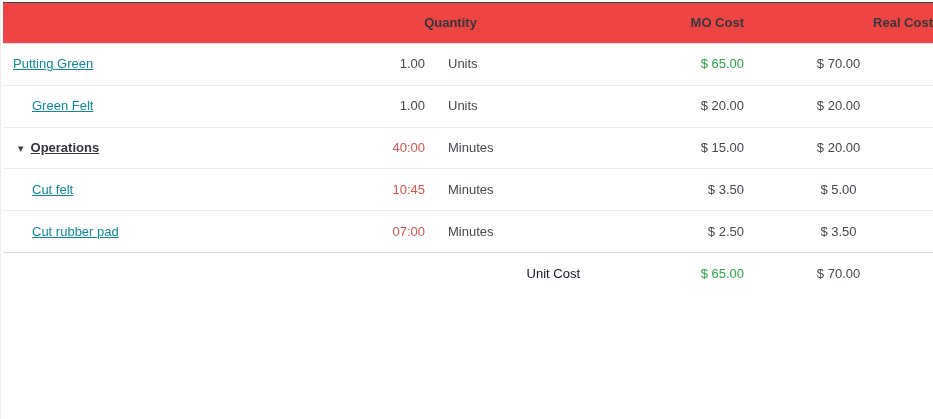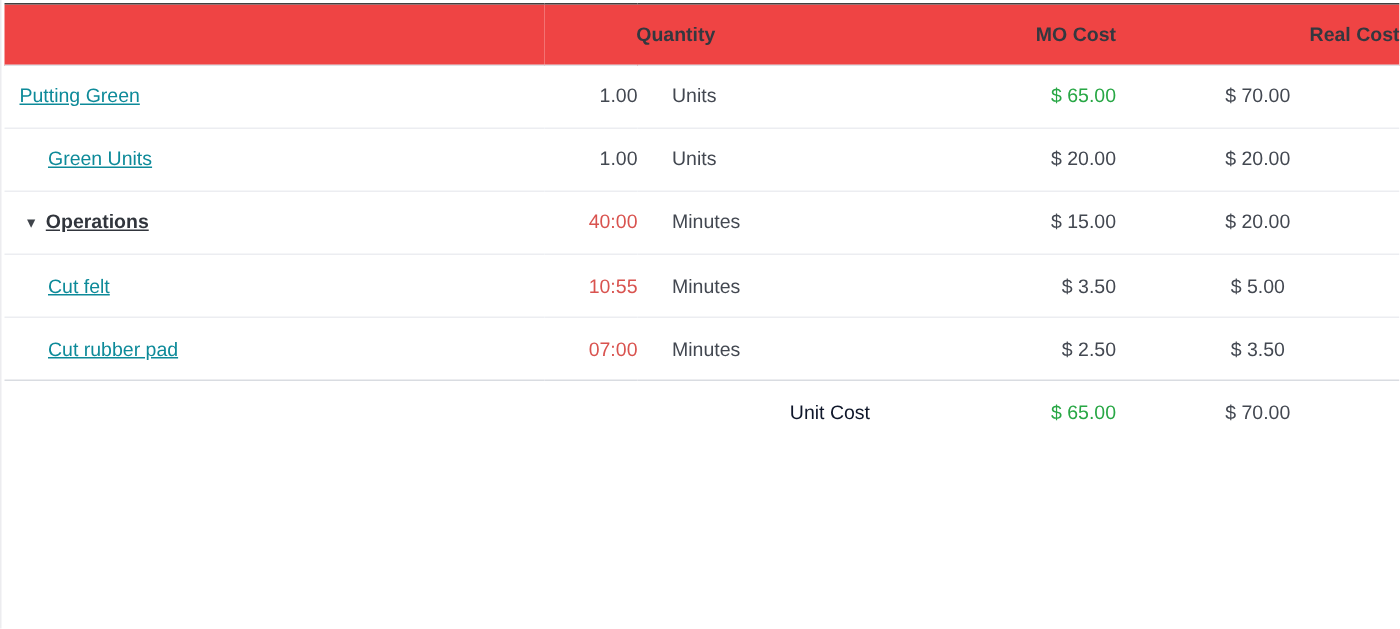--- a/index.html
+++ b/index.html
@@ -110,21 +110,21 @@
             <span class="row-name teal">Putting Green</span>
           </td>
           <td class="cell-qty">1.00</td>
           <td class="cell-unit">Units</td>
           <td class="cell-mo green">$ 65.00</td>
           <td class="cell-real">$ 70.00</td>
         </tr>
 
         <tr>
           <td class="cell-name indent-1">
-            <span class="row-name teal">Green Units</span>
+            <span class="row-name teal">Green Felt</span>
           </td>
           <td class="cell-qty">1.00</td>
           <td class="cell-unit">Units</td>
           <td class="cell-mo">$ 20.00</td>
           <td class="cell-real">$ 20.00</td>
         </tr>
 
 
         <tr>
           <td class="cell-name indent-caret">
@@ -133,21 +133,21 @@
           <td class="cell-qty red">40:00</td>
           <td class="cell-unit">Minutes</td>
           <td class="cell-mo">$ 15.00</td>
           <td class="cell-real">$ 20.00</td>
         </tr>
 
         <tr>
           <td class="cell-name indent-1">
             <span class="row-name teal">Cut felt</span>
           </td>
-          <td class="cell-qty red">10:55</td>
+          <td class="cell-qty red">10:45</td>
           <td class="cell-unit">Minutes</td>
           <td class="cell-mo">$ 3.50</td>
           <td class="cell-real">$ 5.00</td>
         </tr>
 
         <tr>
           <td class="cell-name indent-1">
             <span class="row-name teal">Cut rubber pad</span>
           </td>
           <td class="cell-qty red">07:00</td>

